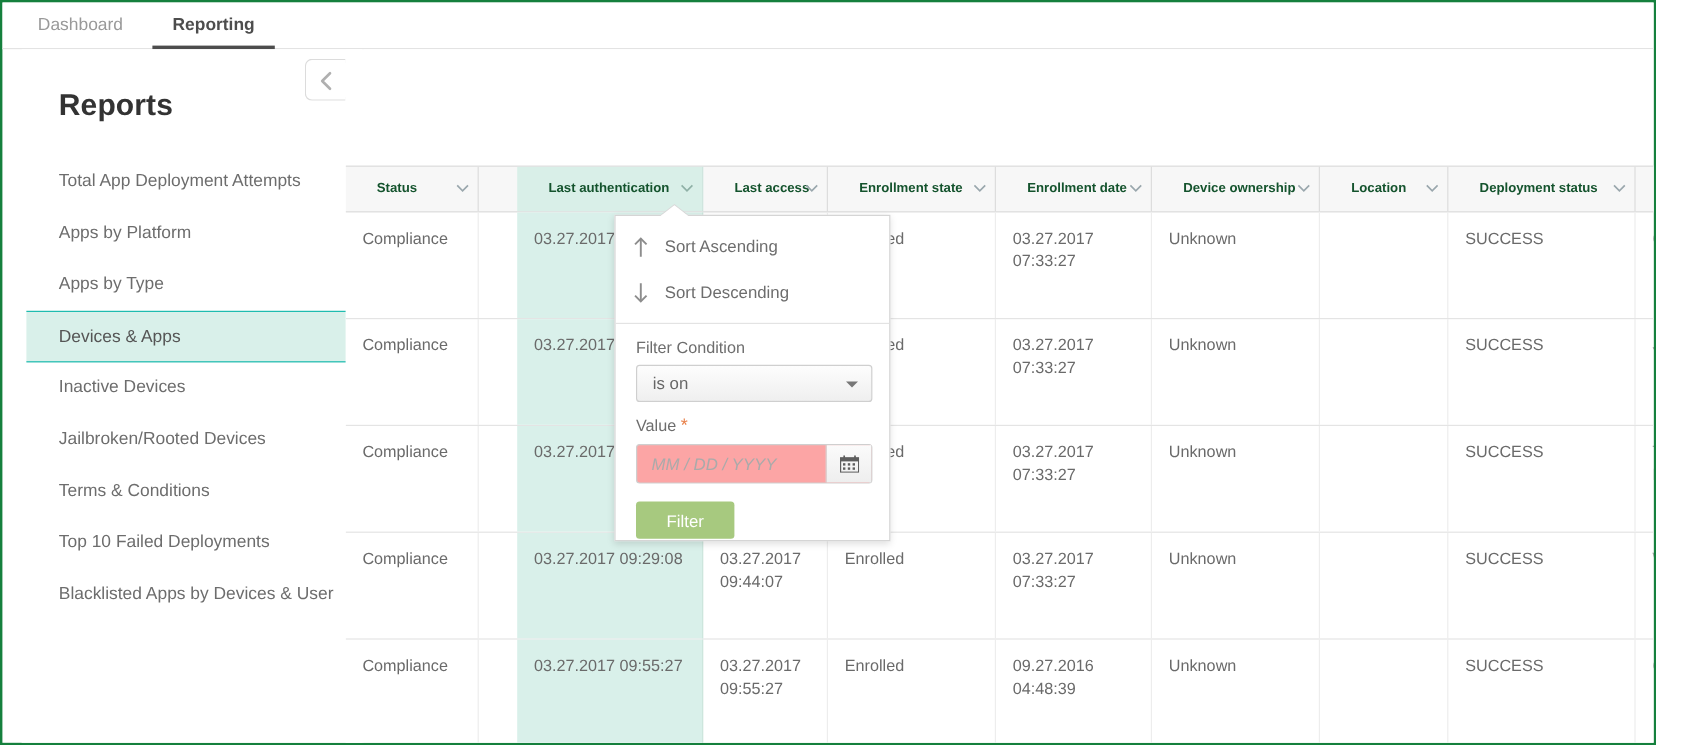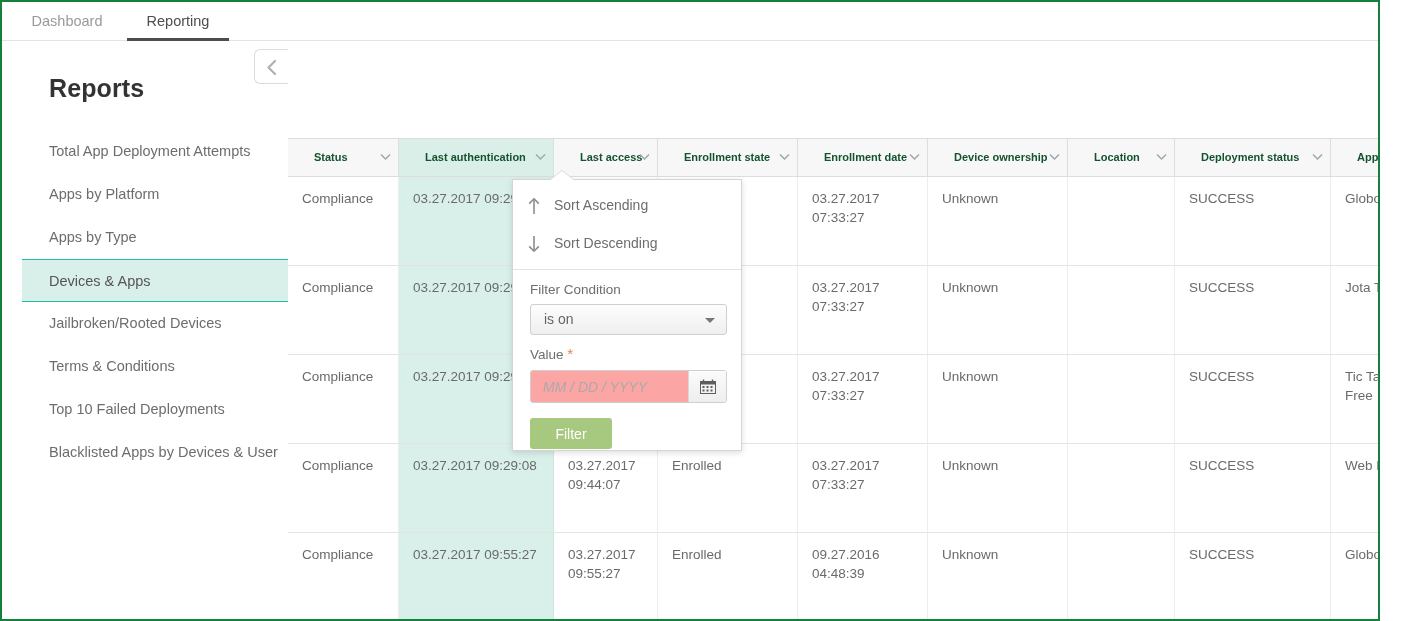--- a/index.html
+++ b/index.html
@@ -44,21 +44,21 @@
     color: #999999;
     box-sizing: border-box;
     cursor: pointer;
     text-align: center;
     white-space: nowrap;
   }
   .tab.tab-dashboard { left: 20px; width: 90px; }
   .tab.tab-reporting {
     left: 125px; width: 102px;
     color: #4d4d4d;
-    font-weight: normal;
+    font-weight: bold;
     border-bottom: 3px solid #4d4d4d;
   }
 
   
   .sidebar {
     position: absolute;
     left: 16px; top: 39px;
     width: 285px;
     height: 582px;
     background: #ffffff;
@@ -192,21 +192,21 @@
     padding: 12px 10px 0 14px;
     line-height: 19px;
     overflow: hidden;
     white-space: normal;
     word-break: break-word;
   }
   .cell.hl { background: #d9f0ea; border-right-color: #cde6dd; }
 
   
   .c0 { width: 111px; }
-  .c1 { width: 155px; }
+  .c1 { width: 155px; margin-left: 32px; }
   .c2 { width: 104px; }
   .c3 { width: 140px; }
   .c4 { width: 130px; }
   .c5 { width: 140px; }
   .c6 { width: 107px; }
   .c7 { width: 156px; }
   .c8 { width: 120px; border-right: none; }
 
   
   .popup {
@@ -354,20 +354,21 @@
     <div class="tab tab-reporting">Reporting</div>
   </div>
 
   <div class="sidebar">
     <div class="sidebar-title">Reports</div>
     <div class="nav">
       <div class="nav-item">Total App Deployment Attempts</div>
       <div class="nav-item">Apps by Platform</div>
       <div class="nav-item">Apps by Type</div>
       <div class="nav-item active">Devices &amp; Apps</div>
+      <div class="nav-item">Inactive Devices</div>
       <div class="nav-item">Jailbroken/Rooted Devices</div>
       <div class="nav-item">Terms &amp; Conditions</div>
       <div class="nav-item">Top 10 Failed Deployments</div>
       <div class="nav-item">Blacklisted Apps by Devices &amp; User</div>
     </div>
   </div>
 
   <div class="collapse-btn">
     <span>
       <svg width="12" height="17" viewBox="0 0 12 17">

